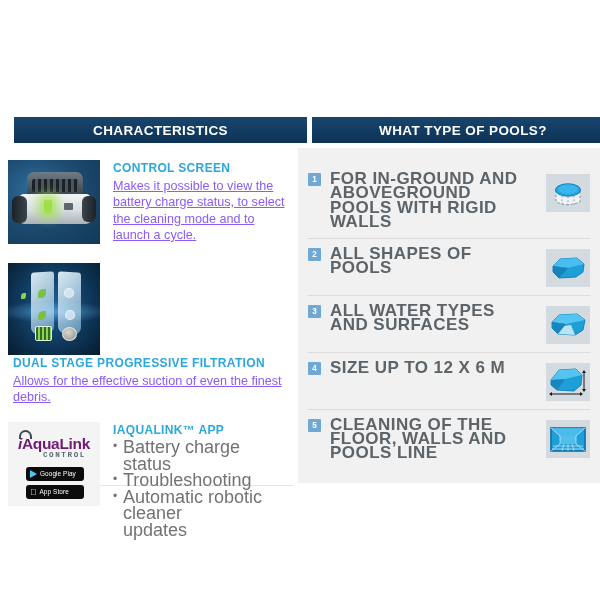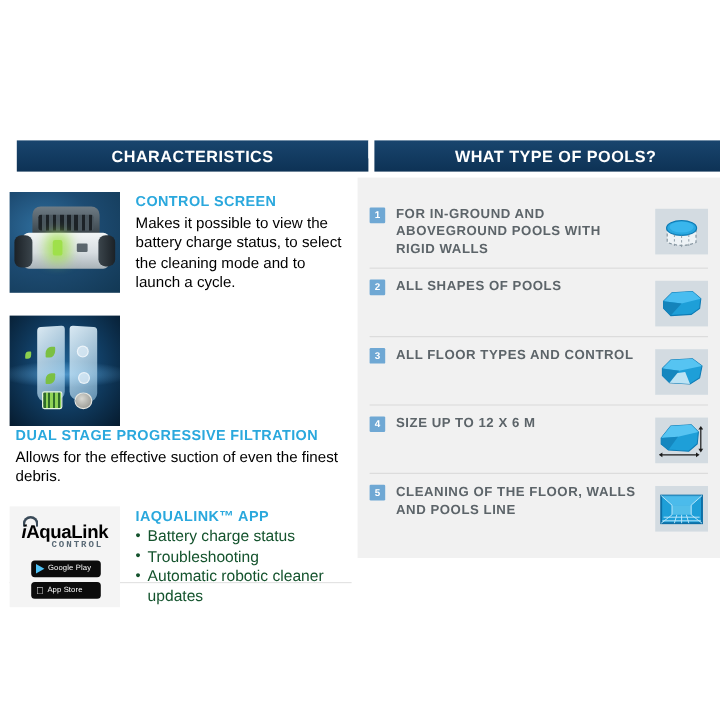--- a/index.html
+++ b/index.html
@@ -89,28 +89,29 @@
   .feature-title {
     color: #2aa8dd;
     font-size: 12px;
     font-weight: bold;
     letter-spacing: 0.35px;
     line-height: 12.5px;
     margin-bottom: 3px;
     text-transform: uppercase;
   }
   .feature-text {
-    color: #000000;
+    color: #8b5cf6;
     font-size: 12.6px;
     line-height: 16.5px;
+    text-decoration: underline;
   }
   .feature-list {
     list-style: none;
-    color: #14532d;
-    font-size: 13px;
+    color: #737373;
+    font-size: 18px;
     line-height: 16.6px;
   }
   .feature-list li { position: relative; padding-left: 10px; }
   .feature-list li:before {
     content: "\2022";
     position: absolute;
     left: 0;
     top: -1px;
     font-size: 12px;
   }
@@ -200,21 +201,21 @@
     width: 92px; height: 84px; flex: 0 0 92px; margin-left: 8px;
     position: relative; overflow: hidden;
   }
   .ap-wifi {
     position: absolute; left: 11px; top: 8px; width: 13px; height: 9px;
     border: 2px solid #3a4a58; border-bottom: none;
     border-radius: 9px 9px 0 0;
   }
   .ap-name {
     position: absolute; left: 5px; top: 13px; width: 82px;
-    text-align: center; color: #000000;
+    text-align: center; color: #701a75;
     font-size: 15.5px; font-weight: bold; letter-spacing: -0.3px;
     font-family: "Liberation Sans", sans-serif;
   }
   .ap-name i { font-style: italic; }
   .ap-sub {
     position: absolute; left: 2px; top: 29px; width: 82px;
     text-align: right; padding-right: 6px;
     color: #5a6a76; font-size: 7.6px; font-weight: bold;
     letter-spacing: 1.6px;
     font-family: Liberation Mono, monospace;
@@ -265,21 +266,21 @@
     display: flex;
     align-items: center;
     justify-content: center;
     border-radius: 1px;
     margin-top: 1px;
   }
   .pool-label {
     padding-left: 9px;
     padding-right: 6px;
     color: #5c6469;
-    font-size: 11px;
+    font-size: 17px;
     font-weight: bold;
     letter-spacing: 0.45px;
     line-height: 14.4px;
     flex: 1;
   }
   .pool-icon {
     flex: 0 0 44px;
     width: 44px; height: 38px;
     background: #d3dbe1;
     position: relative;
@@ -408,21 +409,21 @@
                 <path d="M7 17 L14 10 L31 9 L38 15 L22 19 Z" fill="#49bdf0"></path>
                 <path d="M7 17 L22 19 L13 29 L7 23 Z" fill="#1484bb"></path>
               </svg>
             </div>
           </div>
         </div>
 
         <div class="pool-row">
           <div class="pool-row-inner">
             <div class="pool-badge">3</div>
-            <div class="pool-label">ALL FLOOR TYPES AND CONTROL</div>
+            <div class="pool-label">ALL WATER TYPES AND SURFACES</div>
             <div class="pool-icon">
               <svg width="44" height="38" viewBox="0 0 44 38">
                 <path d="M6 16 L13 9 L31 8 L39 14 L37 24 L29 29 L12 28 L6 22 Z" fill="#1e9fd8" stroke="#0d7bb5" stroke-width="0.9"></path>
                 <path d="M6 16 L13 9 L31 8 L39 14 L20 18 Z" fill="#56c4f2"></path>
                 <path d="M10 21 L25 19 L29 29 L12 28 Z" fill="#d8eef9" opacity="0.85"></path>
                 <path d="M6 16 L20 18 L12 28 L6 22 Z" fill="#1587bf"></path>
               </svg>
             </div>
           </div>
         </div>

